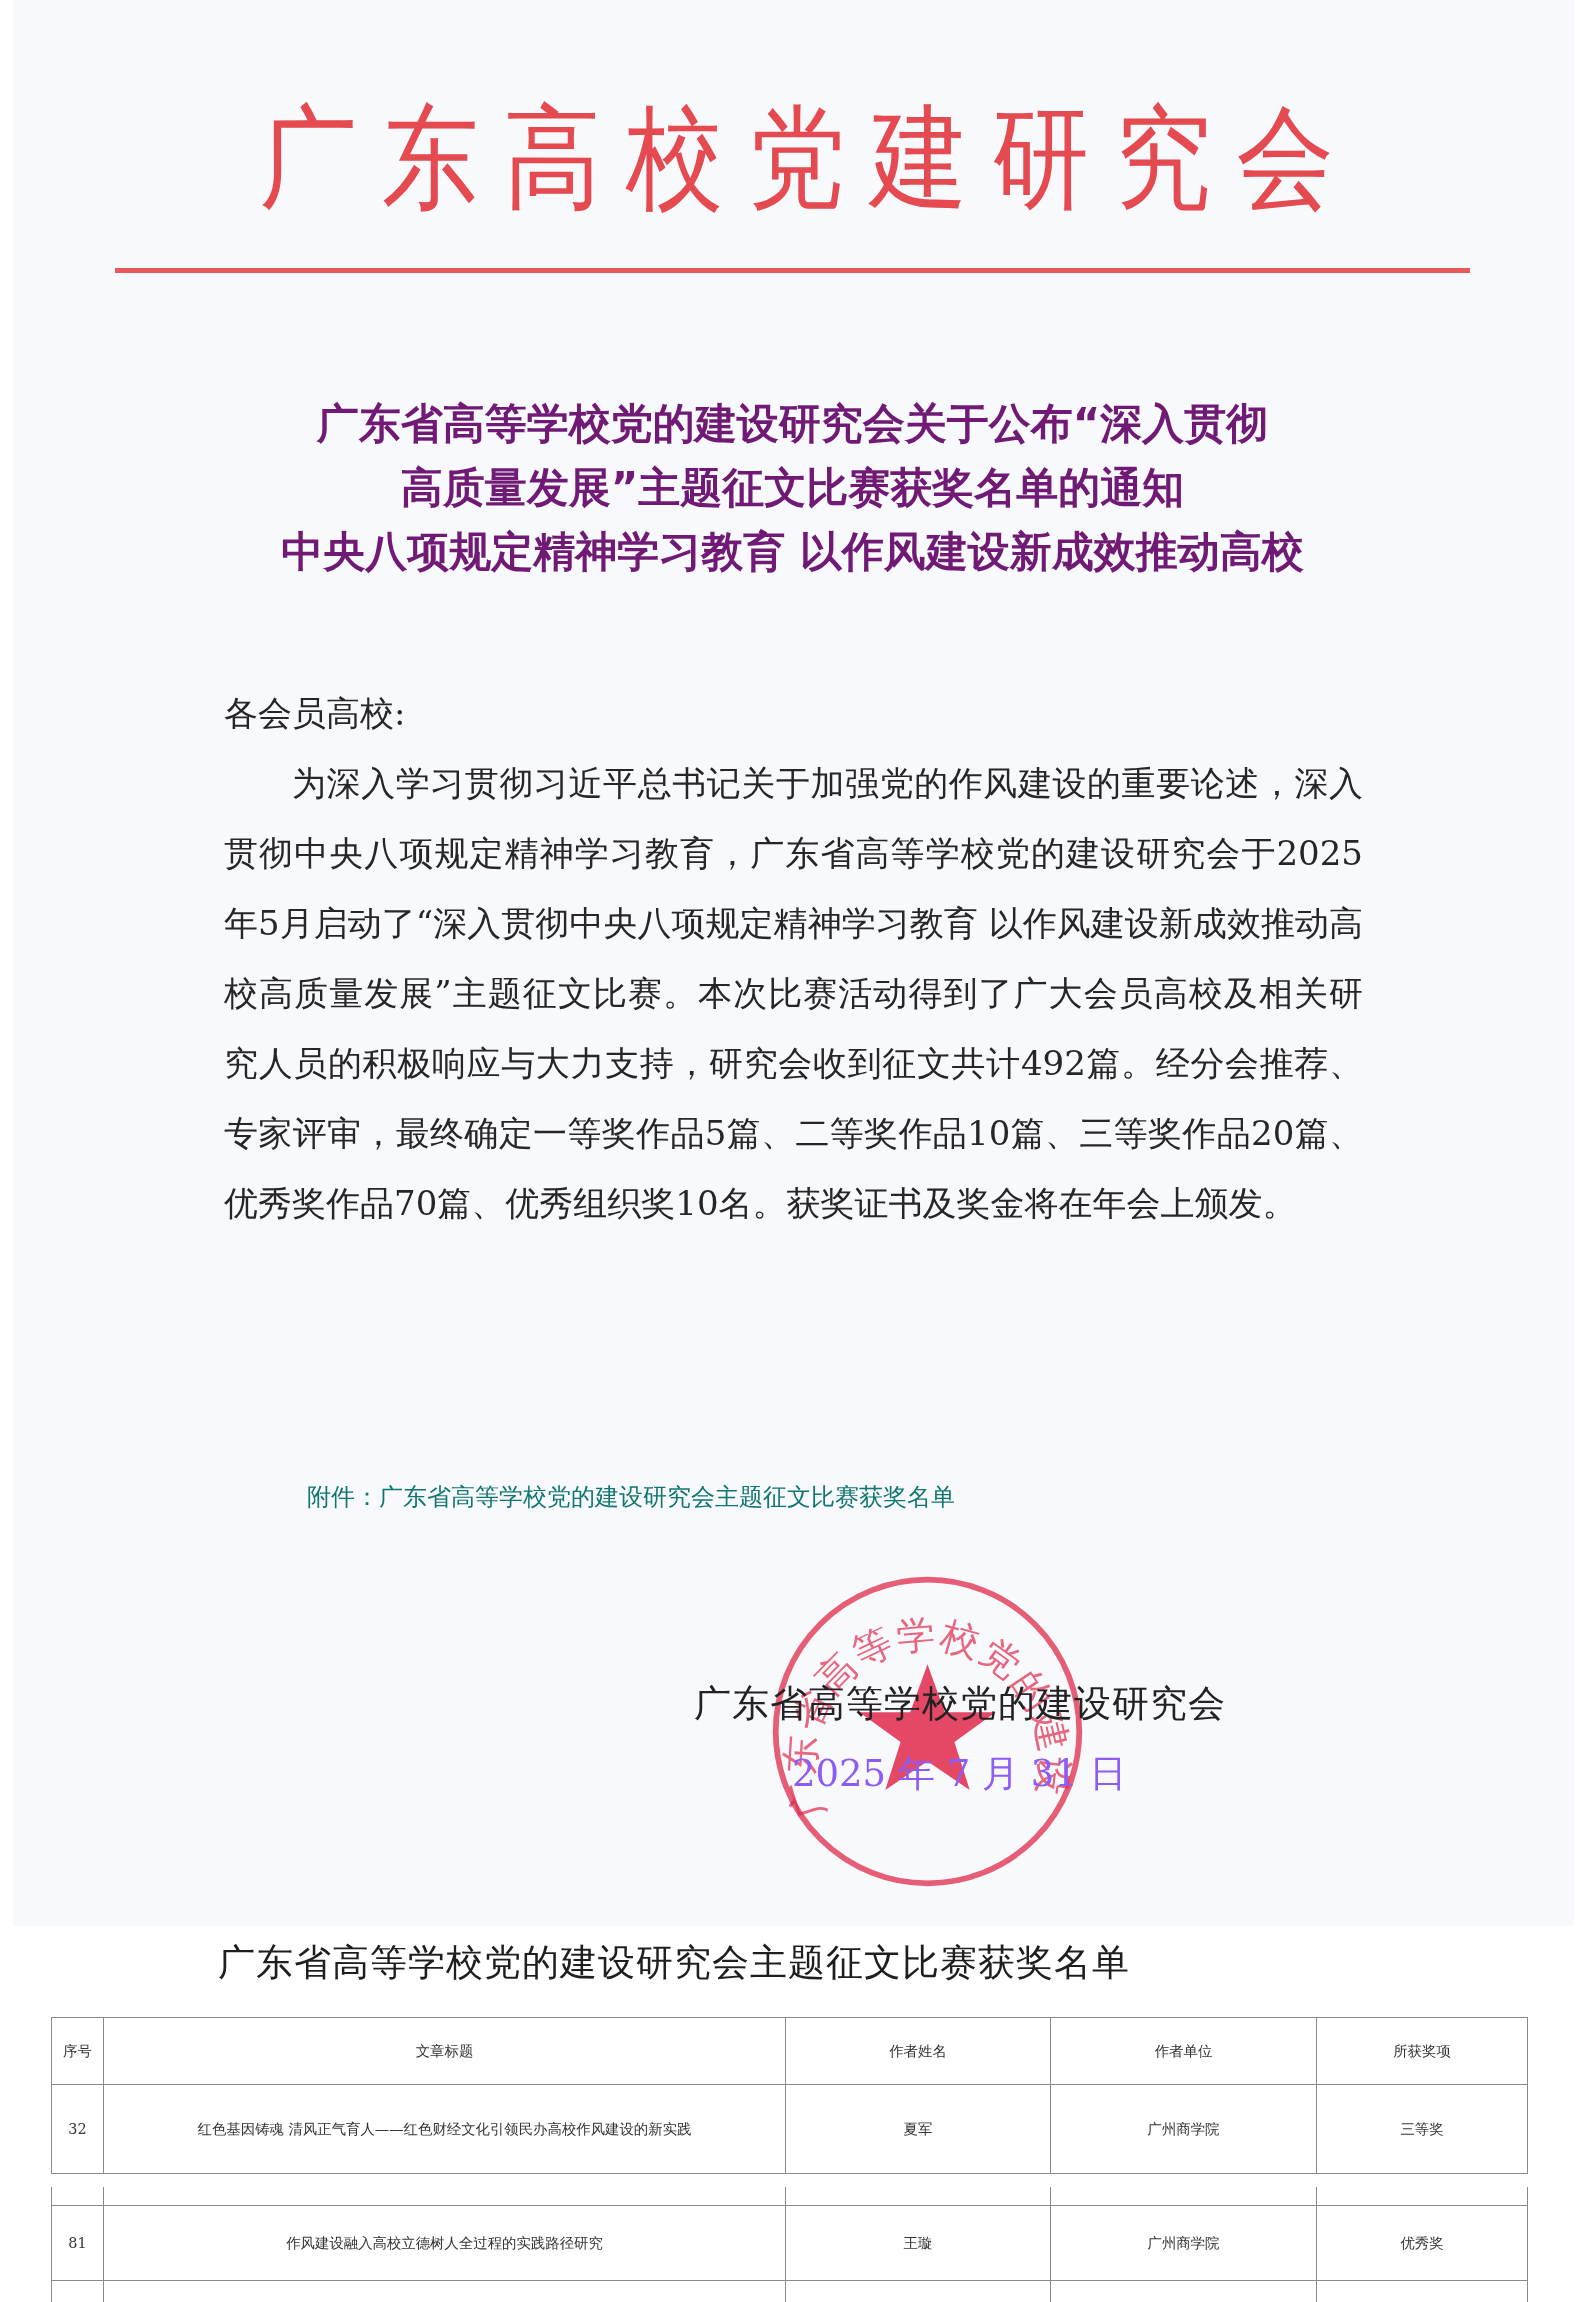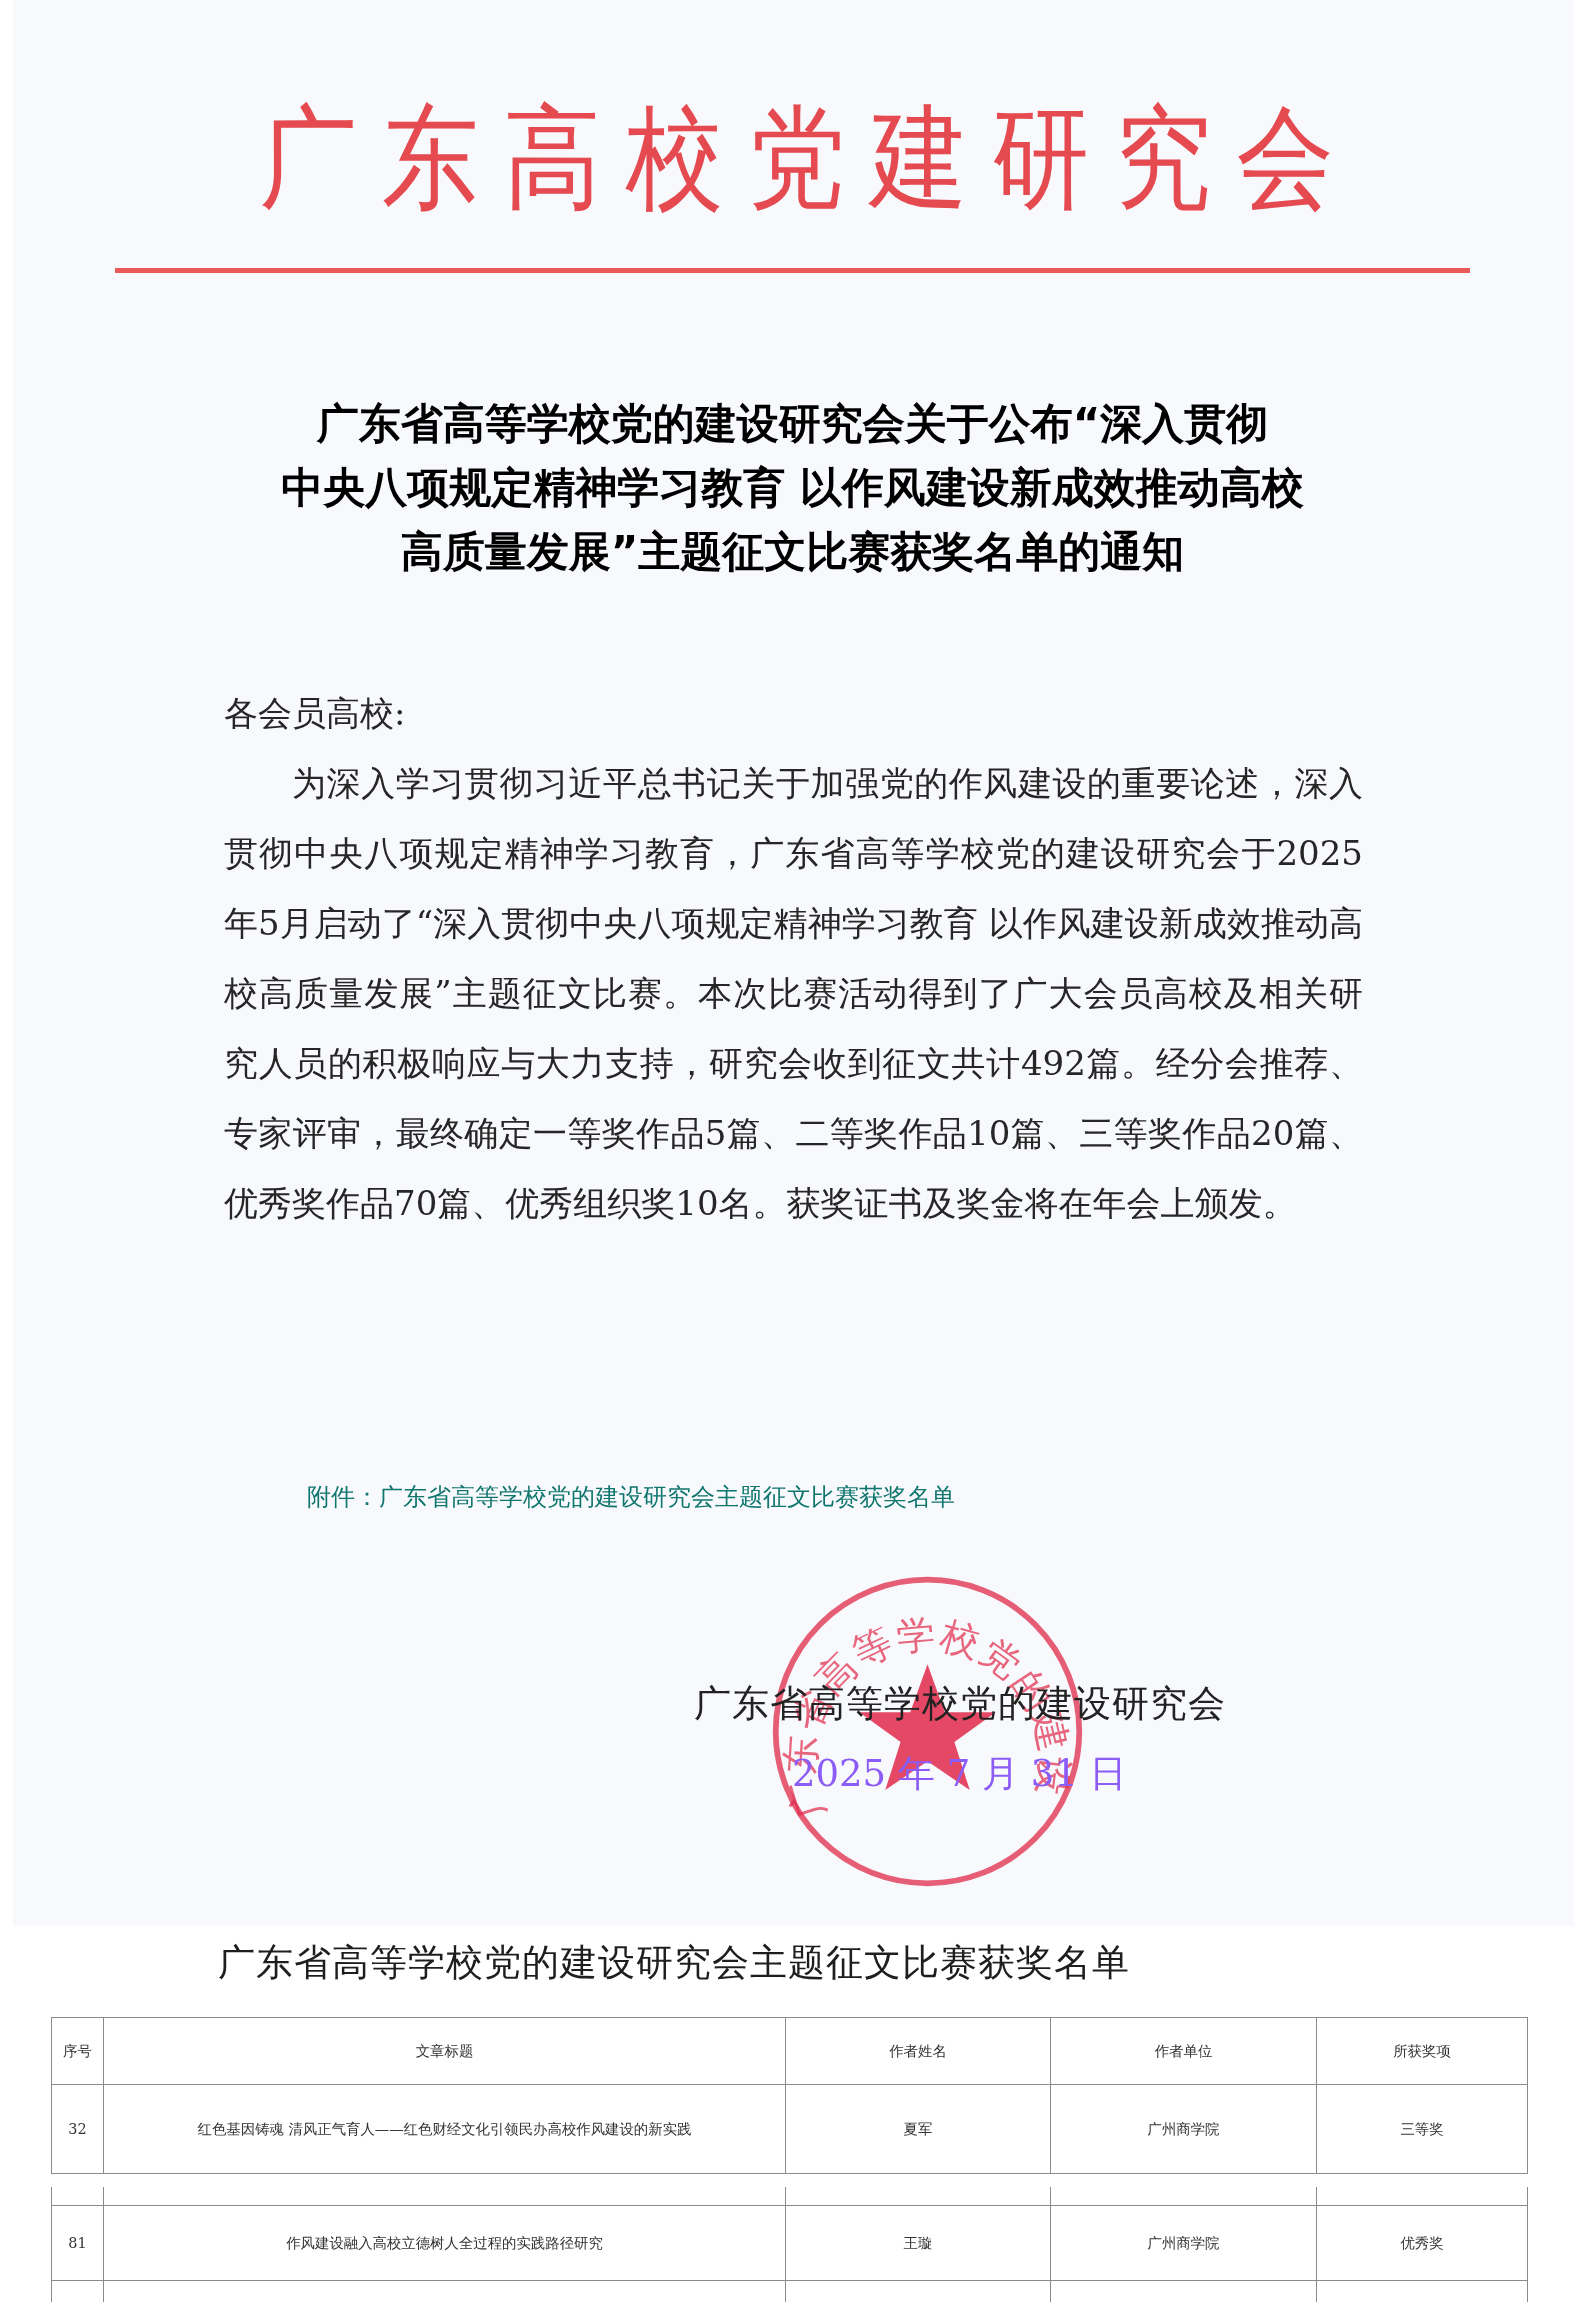--- a/index.html
+++ b/index.html
@@ -11,21 +11,21 @@
 
   .letterhead { position: absolute; left: 0; top: 91px; width: 1588px; text-align: center; }
   .letterhead-title { display: inline-block; color: #e44a4f; font-size: 113px; line-height: 134px;
                       letter-spacing: 29px; font-family: "DejaVu Sans", sans-serif; font-weight: normal;
                       transform: scaleX(0.86); transform-origin: center; margin-left: 29px; }
   .red-rule { position: absolute; left: 115px; top: 268px; width: 1355px; height: 4.8px;
               background: #e85a5a; }
 
   .notice-title { position: absolute; left: 192px; top: 392px; width: 1201px; text-align: center;
                   font-family: "DejaVu Sans", sans-serif; font-weight: bold; font-size: 42px;
-                  line-height: 64px; color: #000000; }
+                  line-height: 64px; color: #701a75; }
   .notice-title div { white-space: nowrap; }
 
   .body-text { position: absolute; left: 224px; top: 678px; width: 1139px;
                font-family: "DejaVu Serif", serif; font-size: 34px; line-height: 70px; color: #262626; }
   .salutation { white-space: nowrap; }
   .para { text-indent: 2em; text-align: justify; }
   .attachment { position: absolute; left: 307px; top: 1473px; font-size: 24px;
                 line-height: 48px; white-space: nowrap; color: #0f766e; }
 
   .stamp { position: absolute; left: 769px; top: 1573px; width: 317px; height: 317px; }
@@ -54,22 +54,22 @@
 
 <div class="scan-page"></div>
 
 <div class="letterhead">
   <span class="letterhead-title">广东高校党建研究会</span>
 </div>
 <div class="red-rule"></div>
 
 <div class="notice-title">
   <div>广东省高等学校党的建设研究会关于公布“深入贯彻</div>
+  <div>高质量发展”主题征文比赛获奖名单的通知</div>
   <div>中央八项规定精神学习教育 以作风建设新成效推动高校</div>
-  <div>高质量发展”主题征文比赛获奖名单的通知</div>
 </div>
 
 <div class="body-text">
   <div class="salutation">各会员高校:</div>
   <div class="para">为深入学习贯彻习近平总书记关于加强党的作风建设的重要论述，深入贯彻中央八项规定精神学习教育，广东省高等学校党的建设研究会于2025年5月启动了“深入贯彻中央八项规定精神学习教育 以作风建设新成效推动高校高质量发展”主题征文比赛。本次比赛活动得到了广大会员高校及相关研究人员的积极响应与大力支持，研究会收到征文共计492篇。经分会推荐、专家评审，最终确定一等奖作品5篇、二等奖作品10篇、三等奖作品20篇、优秀奖作品70篇、优秀组织奖10名。获奖证书及奖金将在年会上颁发。</div>
 </div>
 
 <div class="attachment">附件：广东省高等学校党的建设研究会主题征文比赛获奖名单</div>
 
 <svg class="stamp" viewBox="0 0 330 330" xmlns="http://www.w3.org/2000/svg">

